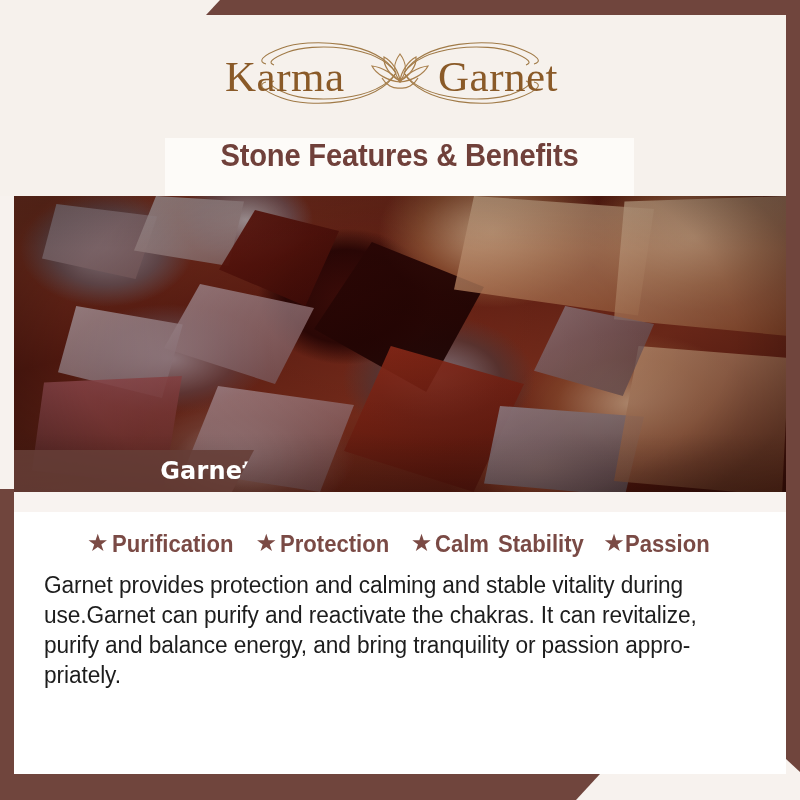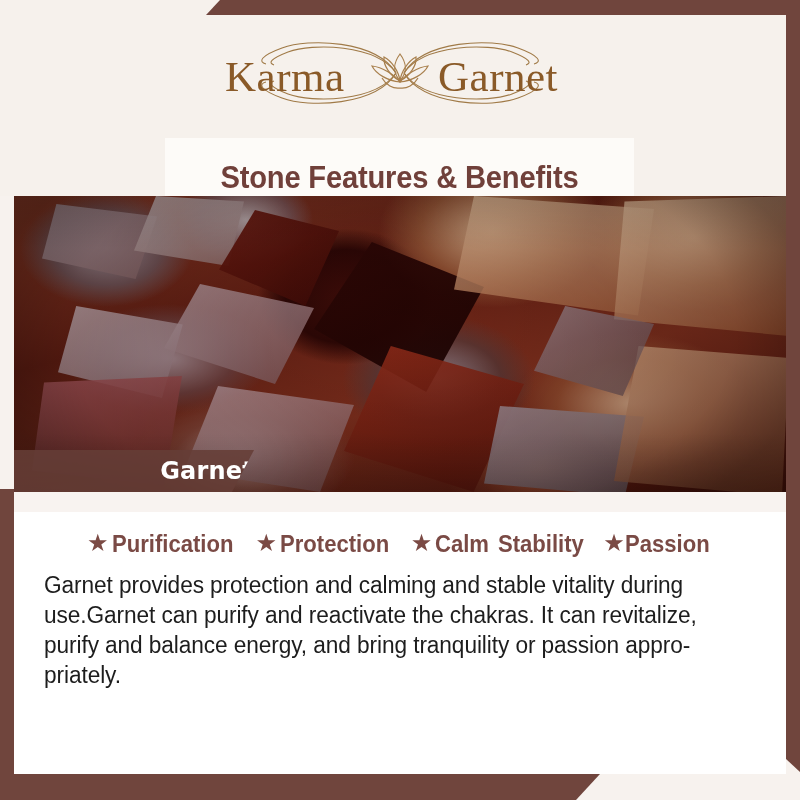--- a/index.html
+++ b/index.html
@@ -82,21 +82,21 @@
 
   
   #title-plaque {
     position: absolute;
     left: 165px;
     top: 138px;
     width: 469px;
     height: 58px;
     background: #fdfbf8;
     display: flex;
-    align-items: flex-end;
+    align-items: flex-start;
     justify-content: center;
   }
   #title-text {
     font-family: "Liberation Sans Narrow", "Liberation Sans", sans-serif;
     font-weight: bold;
     font-size: 31px;
     color: #70403a;
     letter-spacing: -0.2px;
     transform: scaleX(0.94);
     white-space: nowrap;

